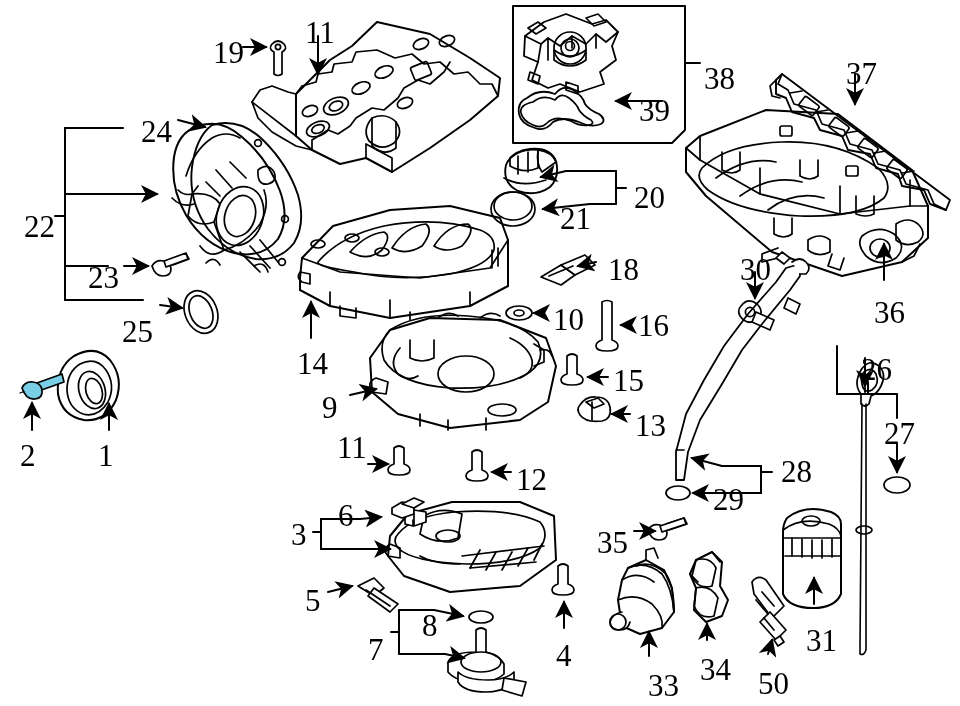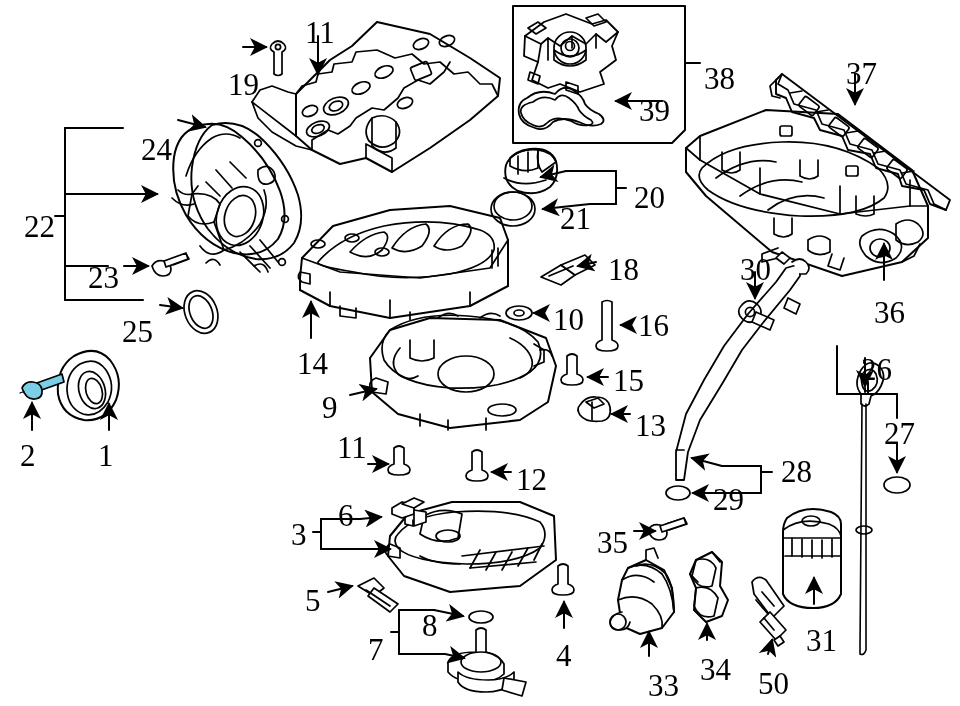--- a/index.html
+++ b/index.html
@@ -470,26 +470,26 @@
   <div class="callout" style="left:322px; top:392px;">9</div>
   <div class="callout" style="left:553px; top:304px;">10</div>
   <div class="callout" style="left:337px; top:432px;">11</div>
   <div class="callout" style="left:516px; top:464px;">12</div>
   <div class="callout" style="left:635px; top:410px;">13</div>
   <div class="callout" style="left:297px; top:348px;">14</div>
   <div class="callout" style="left:613px; top:365px;">15</div>
   <div class="callout" style="left:638px; top:310px;">16</div>
   <div class="callout" style="left:305px; top:17px;">11</div>
   <div class="callout" style="left:608px; top:254px;">18</div>
-  <div class="callout" style="left:228px; top:37px;margin-top:32px;">19</div>
+  <div class="callout" style="left:213px; top:37px;">19</div>
   <div class="callout" style="left:634px; top:182px;">20</div>
   <div class="callout" style="left:560px; top:203px;">21</div>
   <div class="callout" style="left:24px;  top:211px;">22</div>
   <div class="callout" style="left:88px;  top:262px;">23</div>
-  <div class="callout" style="left:141px; top:116px;margin-top:18px;">24</div>
+  <div class="callout" style="left:141px; top:116px;">24</div>
   <div class="callout" style="left:122px; top:300px;margin-top:16px;">25</div>
   <div class="callout" style="left:861px; top:354px;">26</div>
   <div class="callout" style="left:884px; top:418px;">27</div>
   <div class="callout" style="left:781px; top:456px;">28</div>
   <div class="callout" style="left:713px; top:484px;">29</div>
   <div class="callout" style="left:740px; top:254px;">30</div>
   <div class="callout" style="left:806px; top:617px;margin-top:8px;">31</div>
   <div class="callout" style="left:758px; top:668px;">50</div>
   <div class="callout" style="left:648px; top:670px;text-align:right;">33</div>
   <div class="callout" style="left:700px; top:654px;">34</div>

